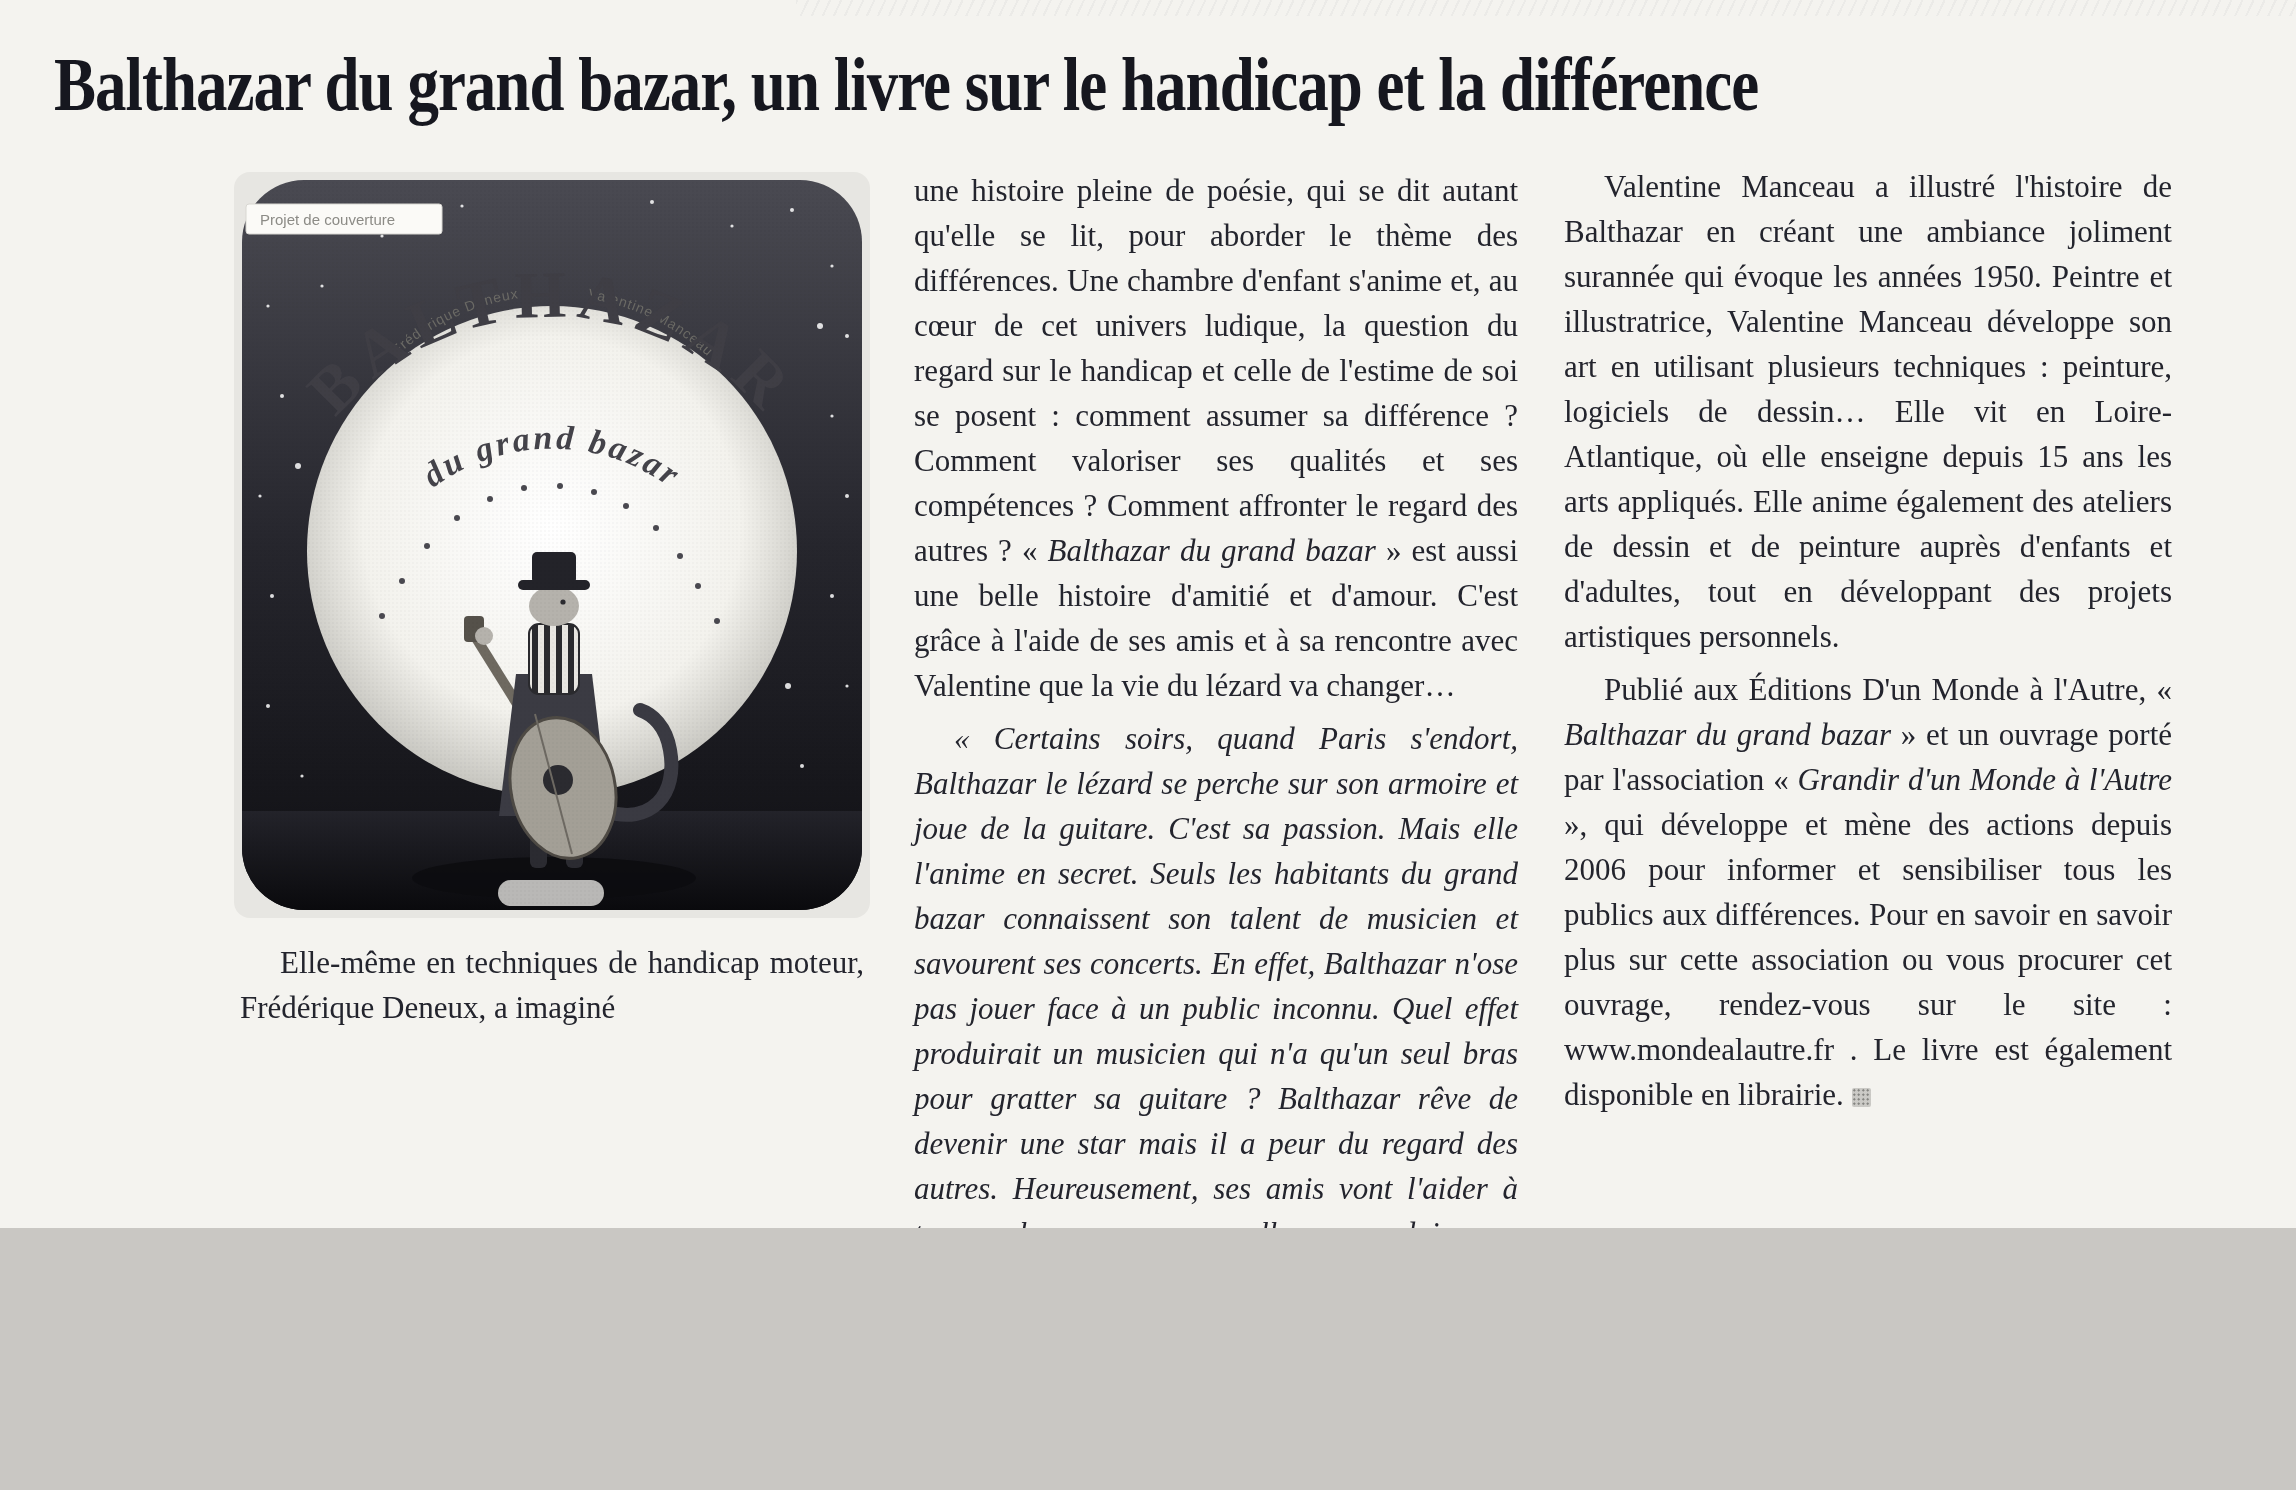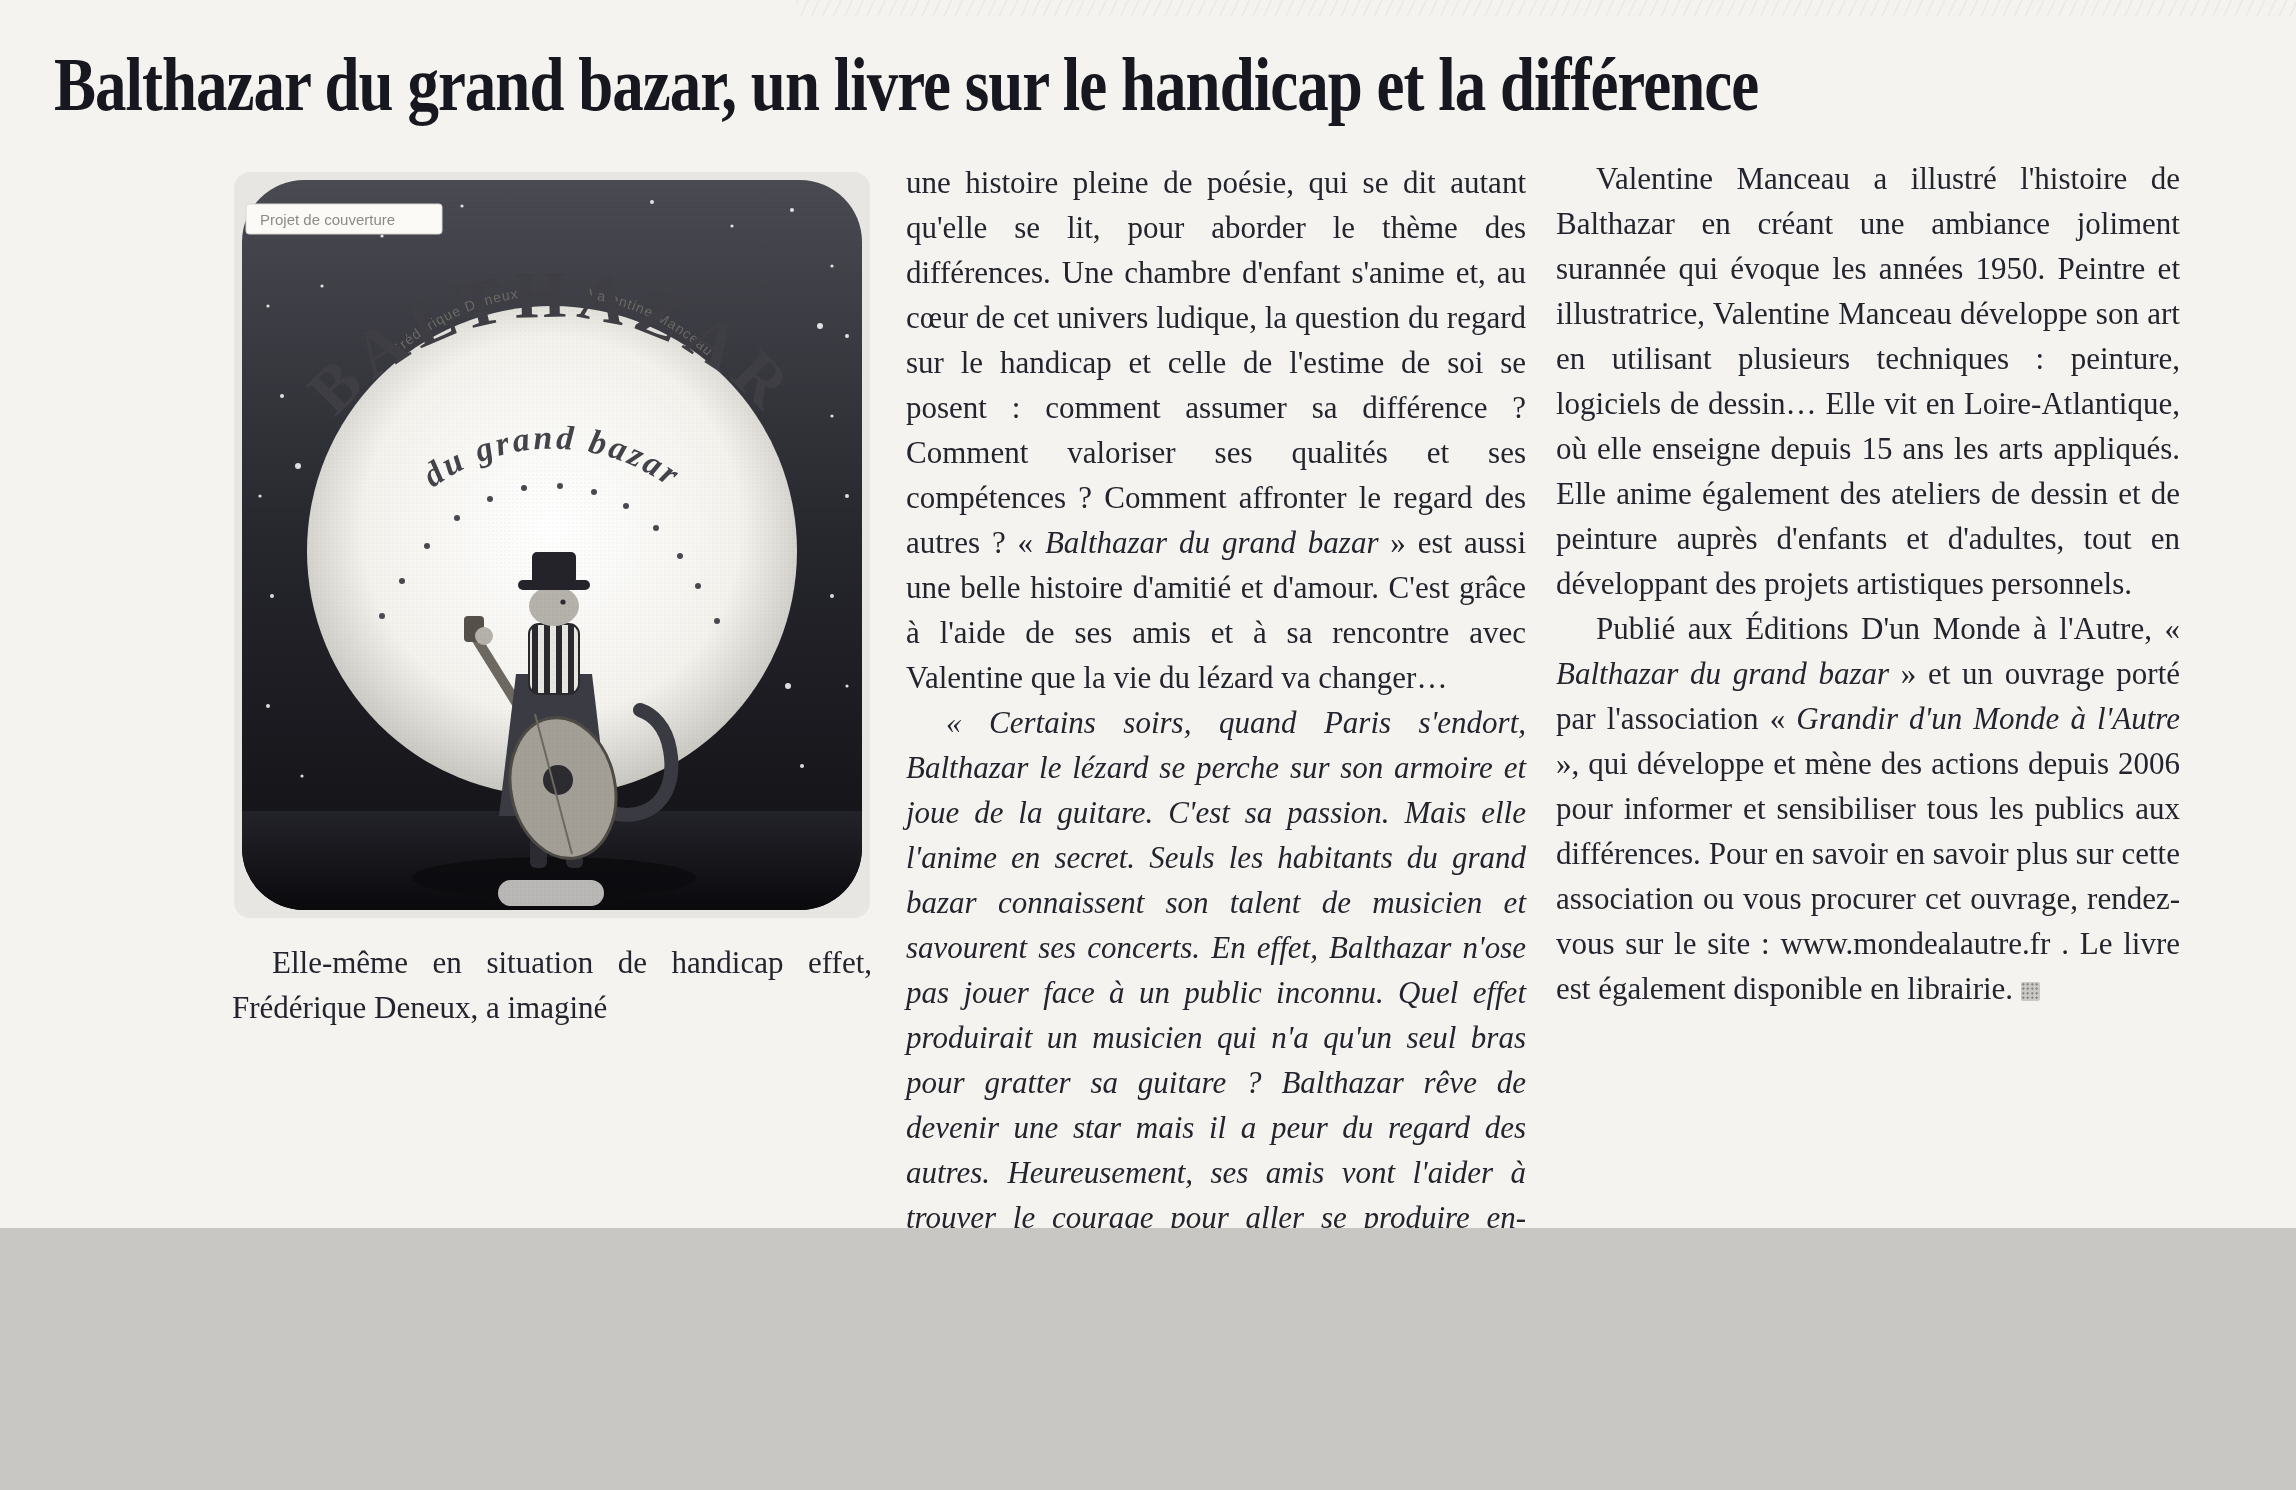--- a/index.html
+++ b/index.html
@@ -25,21 +25,21 @@
     font-size:63px;font-weight:bold;letter-spacing:-1px;color:#16171f;
     white-space:nowrap;transform:scaleY(1.22);transform-origin:left top;
     font-family:"Liberation Serif","DejaVu Serif",serif;
   }
   .col{position:absolute;}
   .col-left{left:232px;top:166px;width:640px;}
   .col-mid{left:906px;top:160px;width:620px;}
   .col-right{left:1556px;top:156px;width:624px;}
   .bodytext{font-size:31px;line-height:45px;text-align:justify;}
   .col-left .bodytext{margin-top:16px;}
-  .para{margin:0;}
+  .para{margin:8px;}
   .para.indent{text-indent:40px;}
   .it{font-style:italic;}
   .endmark{
     display:inline-block;width:19px;height:19px;margin-left:8px;vertical-align:-2px;border-radius:2px;
     background:radial-gradient(circle, #7e7e7a 0.9px, transparent 1.1px) 0 0/4.5px 4.5px, #cbcac6;
   }
   svg.cover{display:block;width:640px;height:758px;}
   .t-title{font-family:"Liberation Serif",serif;font-weight:bold;font-size:66px;fill:#3f3e45;letter-spacing:9px;}
   .t-sub{font-family:"Liberation Serif",serif;font-weight:bold;font-style:italic;font-size:34px;fill:#44434a;letter-spacing:3px;}
   .t-auth{font-family:"Liberation Sans",sans-serif;font-size:14px;fill:#6b6a65;letter-spacing:1px;}
@@ -173,21 +173,21 @@
         <rect x="266" y="714" width="106" height="26" rx="13" fill="#d8d7d3" opacity="0.85"></rect>
 
         <rect x="10" y="14" width="620" height="730" fill="url(#halftone)" opacity="0.05"></rect>
       </g>
 
       <rect x="14" y="38" width="196" height="30" rx="3" fill="#fbfaf7" stroke="#d8d7d2"></rect>
       <text x="28" y="59" class="t-label">Projet de couverture</text>
     </svg>
 
     <div class="bodytext">
-        <p class="para indent"><span>Elle-même en situation de handicap effet, Frédérique Deneux, a imaginé</span></p>
+        <p class="para indent"><span>Elle-même en techniques de handicap moteur, Frédérique Deneux, a imaginé</span></p>
       </div>
   </div>
 
   <div class="col col-mid bodytext">
       <p class="para"><span>une histoire pleine de poésie, qui se dit autant qu'elle se lit, pour aborder le thème des différences. Une chambre d'enfant s'anime et, au cœur de cet univers ludique, la question du regard sur le handicap et celle de l'estime de soi se posent : comment assumer sa différence ? Comment valoriser ses qualités et ses compétences ? Comment affronter le regard des autres ? « </span><span class="it">Balthazar du grand bazar</span><span> » est aussi une belle histoire d'amitié et d'amour. C'est grâce à l'aide de ses amis et à sa rencontre avec Valentine que la vie du lézard va changer…</span></p>
       <p class="para indent"><span class="it">« Certains soirs, quand Paris s'endort, Balthazar le lézard se perche sur son armoire et joue de la guitare. C'est sa passion. Mais elle l'anime en secret. Seuls les habitants du grand bazar connaissent son talent de musicien et savourent ses concerts. En effet, Balthazar n'ose pas jouer face à un public inconnu. Quel effet produirait un musicien qui n'a qu'un seul bras pour gratter sa guitare ? Balthazar rêve de devenir une star mais il a peur du regard des autres. Heureusement, ses amis vont l'aider à trouver le courage pour aller se produire en-dehors du grand bazar... ».</span></p>
       <p class="para indent"><span>Après des études littéraires, Frédérique Deneux, a travaillé dans le secteur de</span></p>
     </div>
 
   <div class="col col-right bodytext">

